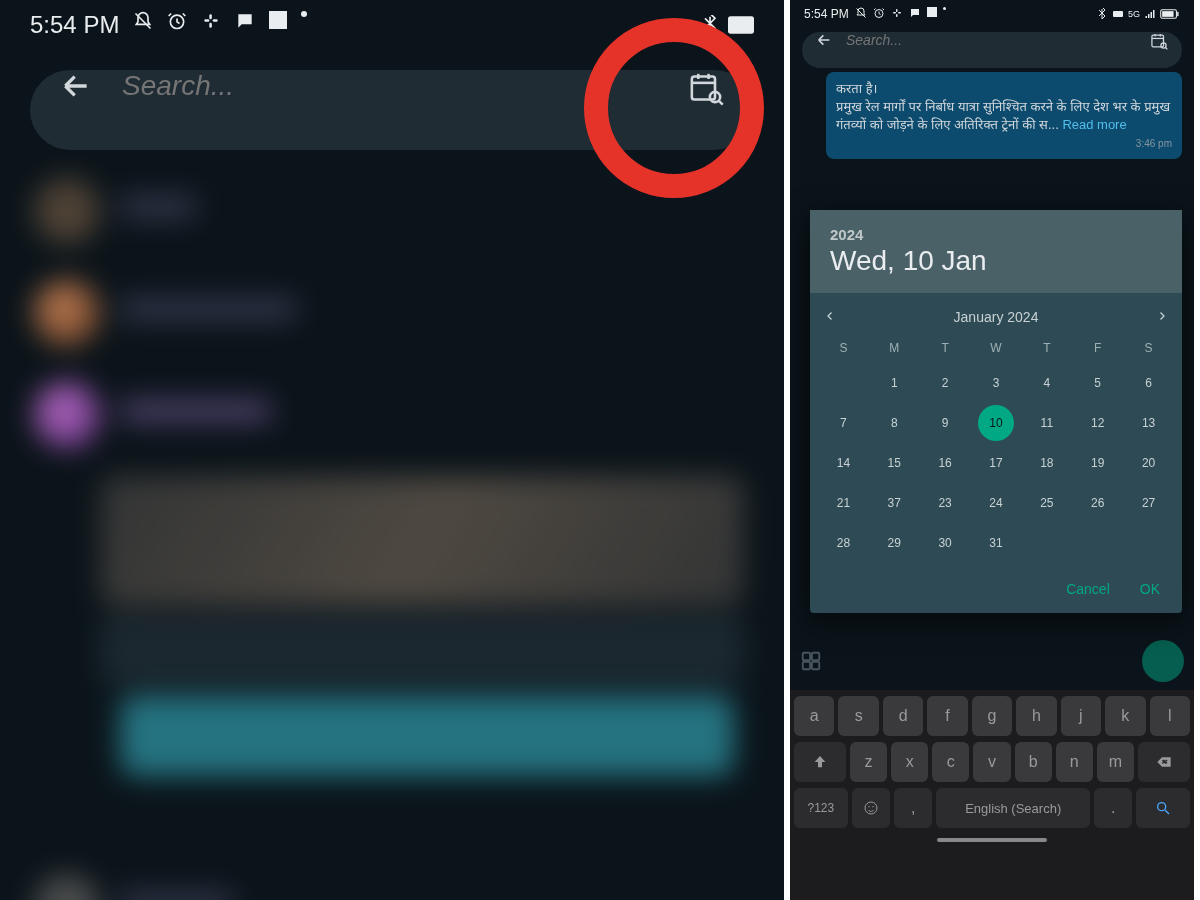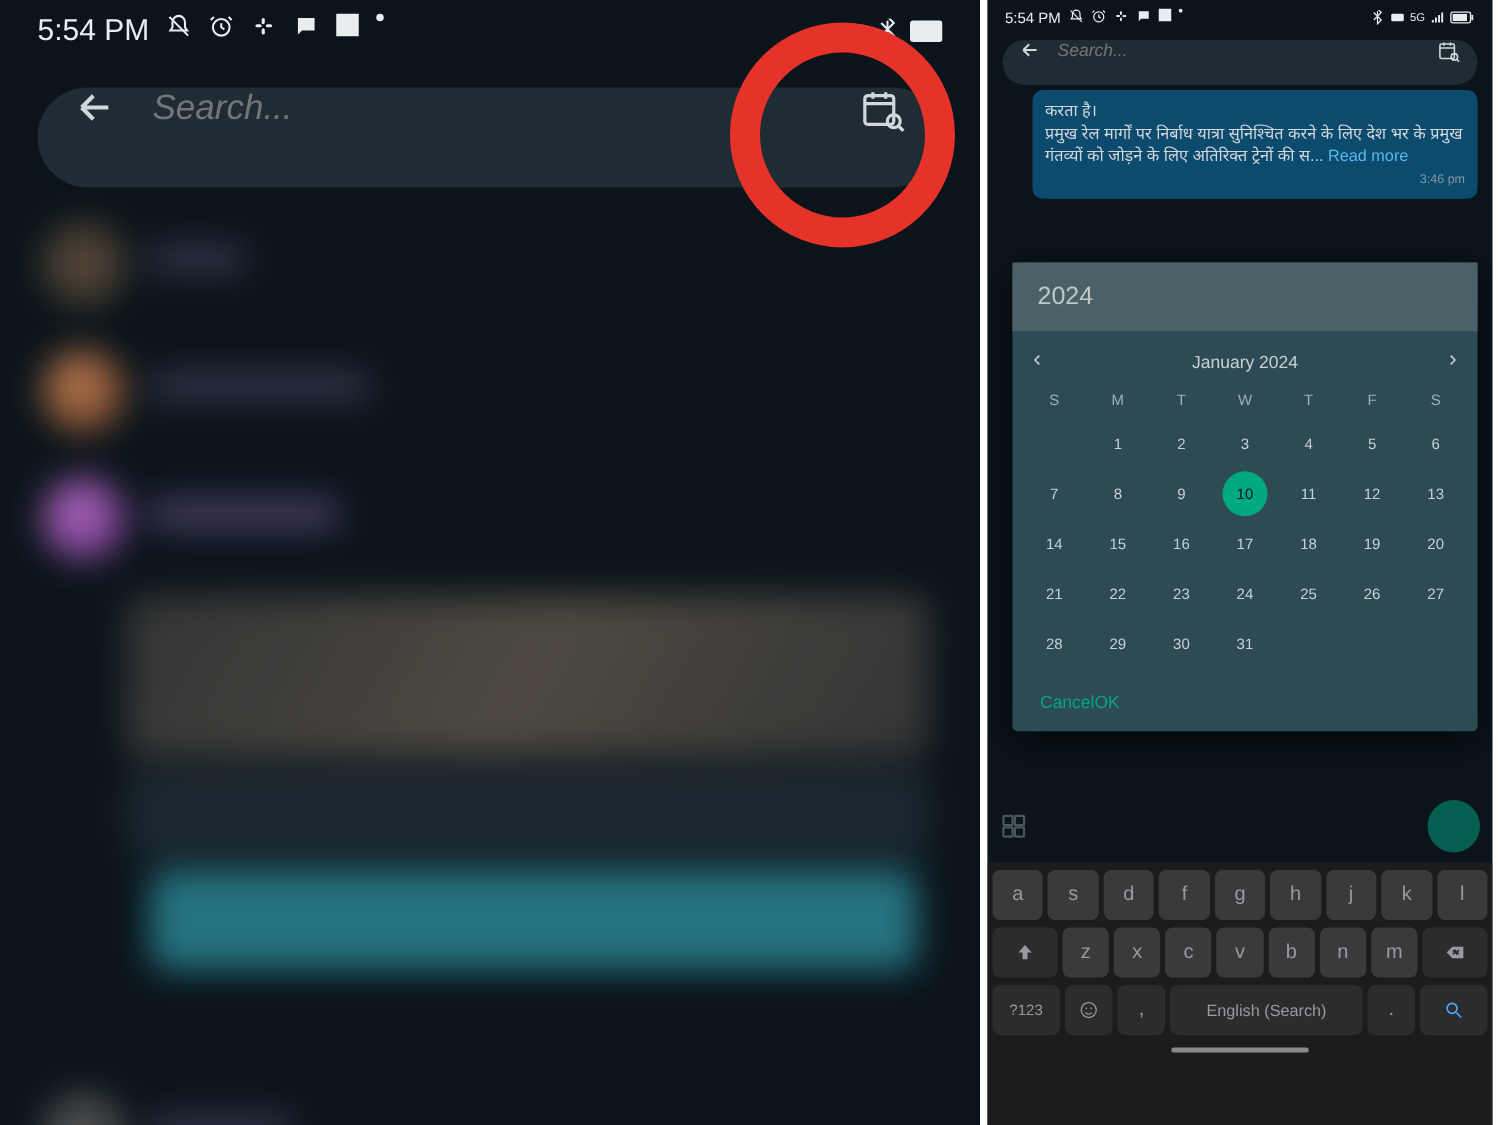--- a/index.html
+++ b/index.html
@@ -126,21 +126,21 @@
     left: 20px; right: 12px;
     background: #2e4a54;
     border-radius: 4px;
     z-index: 10;
     box-shadow: 0 8px 30px rgba(0,0,0,0.6);
   }
   .dp-header {
     background: #4a6168;
     padding: 16px 20px;
   }
-  .dp-year { color: #c0c8c8; font-size: 20px; }
+  .dp-year { color: #c0c8c8; font-size: 15px; font-weight: bold; }
   .dp-date { color: #e9edef; font-size: 28px; font-weight: 400; margin-top: 2px; }
   .dp-nav {
     display: flex; align-items: center; justify-content: space-between;
     padding: 16px 14px 10px;
     color: #c8d2d4;
     font-size: 14px;
   }
   .dp-nav svg { width: 12px; height: 12px; stroke: #c8d2d4; stroke-width: 2.5; fill: none; }
   .dp-grid {
     display: grid;
@@ -155,21 +155,21 @@
     font-size: 12px;
     width: 36px; height: 36px;
     line-height: 36px;
     margin: 0 auto;
     border-radius: 50%;
     cursor: pointer;
   }
   .dp-day.selected { background: #00a884; color: #0b141a; font-weight: 500; }
   .dp-day.empty { visibility: hidden; }
   .dp-actions {
-    display: flex; 
+    display: flex; justify-content: flex-end; gap: 30px;
     padding: 10px 22px 16px;
   }
   .dp-btn { color: #00a884; font-size: 14px; font-weight: 500; cursor: pointer; background: none; border: none; }
 
   
   .kb {
     position: absolute;
     bottom: 0; left: 0; right: 0;
     height: 210px;
     background: #1c1c1e;
@@ -458,20 +458,21 @@
             <line x1="15" y1="15" x2="21" y2="21" stroke="#4aa8ff" stroke-width="2"></line>
           </svg>
         </div>
     </div>
     <div class="home-ind"></div>
   </div>
 
   <div class="date-picker">
     <div class="dp-header">
       <div class="dp-year">2024</div>
+      <div class="dp-date">Wed, 10 Jan</div>
     </div>
     <div class="dp-nav">
       <span><svg viewBox="0 0 24 24">
             <path d="M15 5l-7 7 7 7"></path>
           </svg></span>
       <span>January 2024</span>
       <span><svg viewBox="0 0 24 24">
             <path d="M9 5l7 7-7 7"></path>
           </svg></span>
     </div>
@@ -498,21 +499,21 @@
         <div class="dp-day">12</div>
         <div class="dp-day">13</div>
         <div class="dp-day">14</div>
         <div class="dp-day">15</div>
         <div class="dp-day">16</div>
         <div class="dp-day">17</div>
         <div class="dp-day">18</div>
         <div class="dp-day">19</div>
         <div class="dp-day">20</div>
         <div class="dp-day">21</div>
-        <div class="dp-day">22</div>
+        <div class="dp-day">37</div>
         <div class="dp-day">23</div>
         <div class="dp-day">24</div>
         <div class="dp-day">25</div>
         <div class="dp-day">26</div>
         <div class="dp-day">27</div>
         <div class="dp-day">28</div>
         <div class="dp-day">29</div>
         <div class="dp-day">30</div>
         <div class="dp-day">31</div>
         <div class="dp-day empty"></div>

